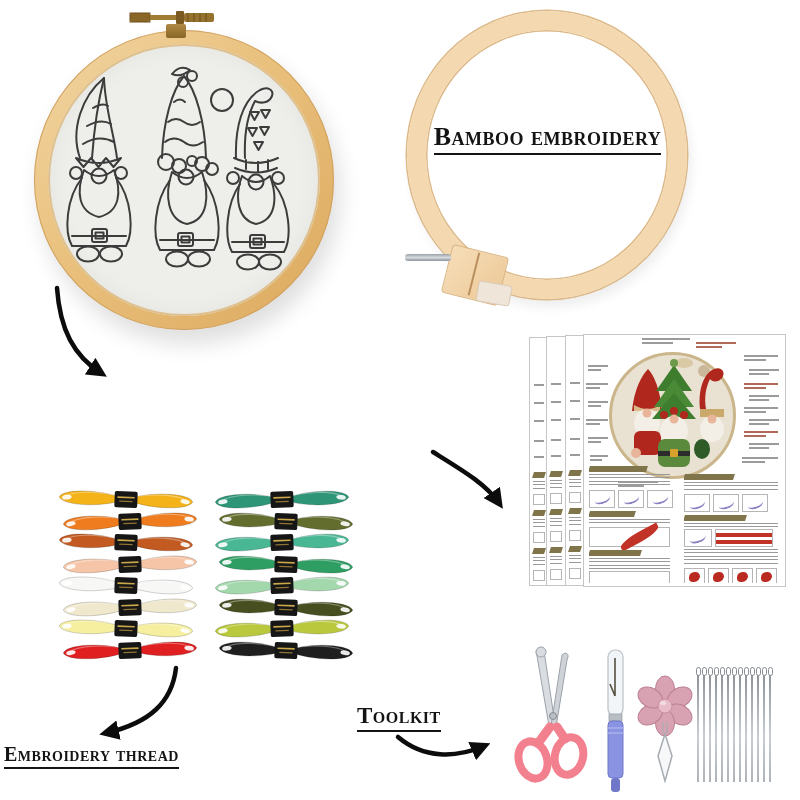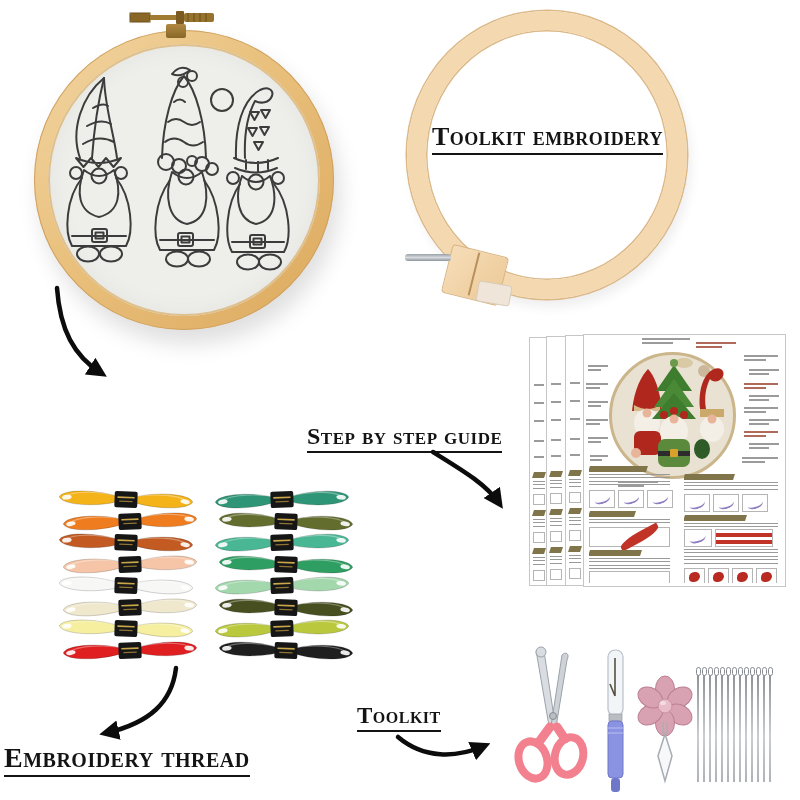--- a/index.html
+++ b/index.html
@@ -46,21 +46,21 @@
   .redstripe{background:repeating-linear-gradient(180deg,#fff 0 3px,#c23327 3px 7px);}
   
   .skein{width:148px;height:21px;margin-bottom:0.5px;}
   .skein svg{display:block;width:148px;height:21px;}
   
   .needle{position:relative;width:2px;height:114px;background:linear-gradient(180deg,#878c93,#c9cdd3 60%,#aeb3b9);}
   .needle .eye{position:absolute;left:-1.5px;top:-1px;width:3px;height:7px;border:1.2px solid #878c93;
                border-radius:2.5px;background:#fff;}
   .label-pattern{left:56px;top:376px;font-size:24px;}
   .label-guide{left:307px;top:424px;font-size:24px;}
-  .label-thread{left:4px;top:744px;font-size:28px;text-align:center;}
+  .label-thread{left:4px;top:744px;font-size:20px;text-align:center;}
   .label-toolkit{left:357px;top:704px;font-size:23px;}
 </style>
 </head>
 <body>
 
 <div class="stage">
 
   <div class="abs p-hoop">
     <div class="abs p-fabric"></div>
   </div>
@@ -136,21 +136,21 @@
         <ellipse cx="56" cy="180" rx="11" ry="7.5"></ellipse>
     </g>
   </svg>
 
   <div class="abs b-hoop"></div>
   <div class="abs b-clampblock"></div>
   <div class="abs b-clampgap"></div>
   <div class="abs b-pin"></div>
   <div class="abs b-tab"></div>
   <div class="abs b-label">
-    <span class="cap-label b-line1">Toolkit embroidery</span><br>
+    <span class="cap-label b-line1">Bamboo embroidery</span><br>
   </div>
 
   <div class="abs sheet back-sheet" style="left:529px;top:337px;width:230px;height:249px">
       <div class="strip">
         <div class="anno-bar" style="left: 1px; top: 40px; width: 10px;"></div>
         <div class="anno-bar" style="left: 1px; top: 58px; width: 10px;"></div>
         <div class="anno-bar" style="left: 1px; top: 76px; width: 10px;"></div>
         <div class="anno-bar" style="left: 1px; top: 96px; width: 10px;"></div>
         <div class="anno-bar" style="left: 1px; top: 112px; width: 10px;"></div>
         <div class="chip" style="position: absolute; left: 0px; top: 128px; width: 12px;"></div>
@@ -605,21 +605,20 @@
         <div class="eye"></div>
       </div>
       <div class="needle">
         <div class="eye"></div>
       </div>
       <div class="needle">
         <div class="eye"></div>
       </div>
     </div>
 
-  <span class="abs cap-label label-guide">Step by step guide</span>
   <span class="abs cap-label label-thread">Embroidery thread</span>
   <span class="abs cap-label label-toolkit">Toolkit</span>
 
   <svg class="abs" style="left:0;top:0;width:800px;height:800px;pointer-events:none" viewBox="0 0 800 800">
     <defs>
       <marker id="ah" viewBox="0 0 10 10" refX="6.5" refY="5" markerWidth="4.4" markerHeight="4.4" orient="auto-start-reverse">
         <path d="M0,0 L10,5 L0,10 z" fill="#0c0c0c"></path>
       </marker>
     </defs>
     <path d="M57,288 C60,330 74,356 101,373" fill="none" stroke="#0c0c0c" stroke-width="4.5" stroke-linecap="round" marker-end="url(#ah)"></path>

